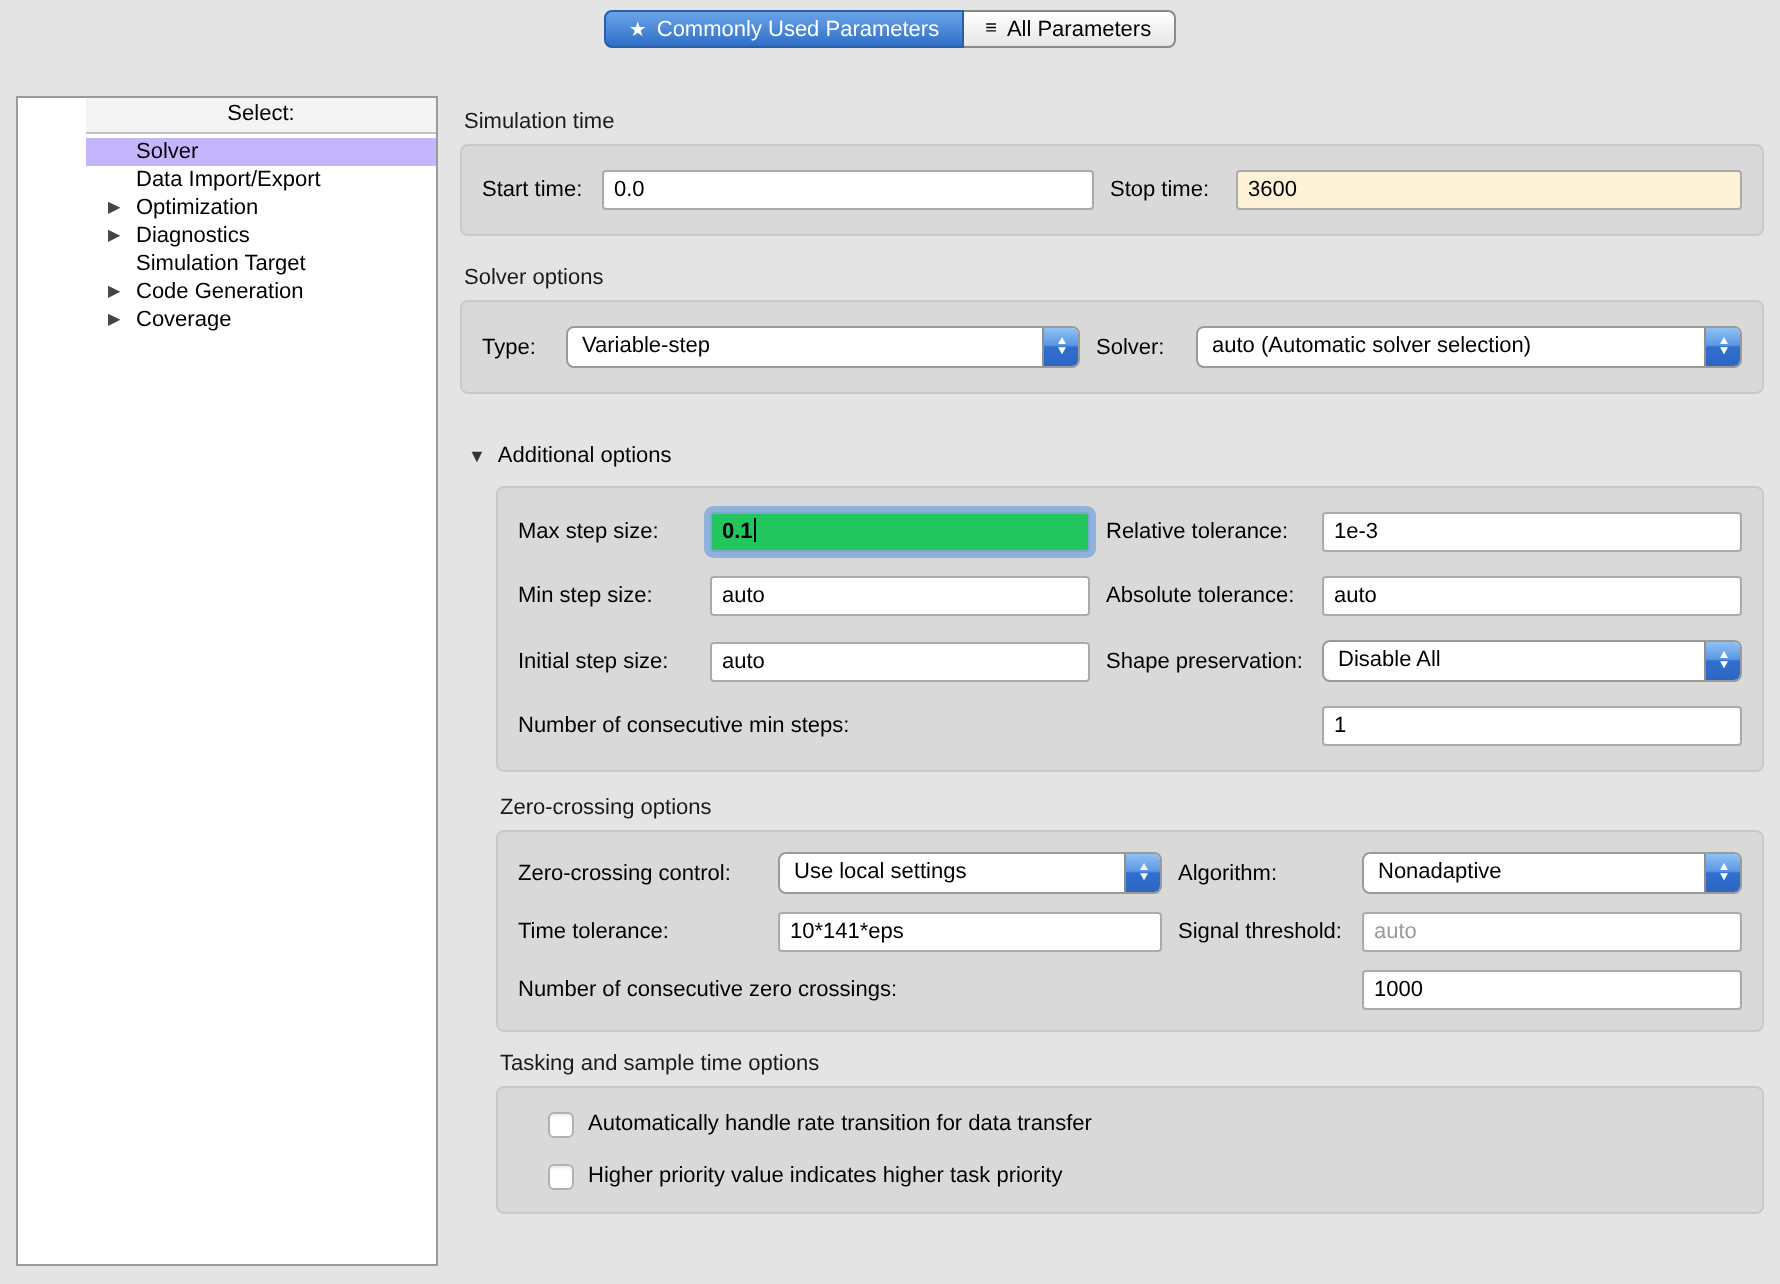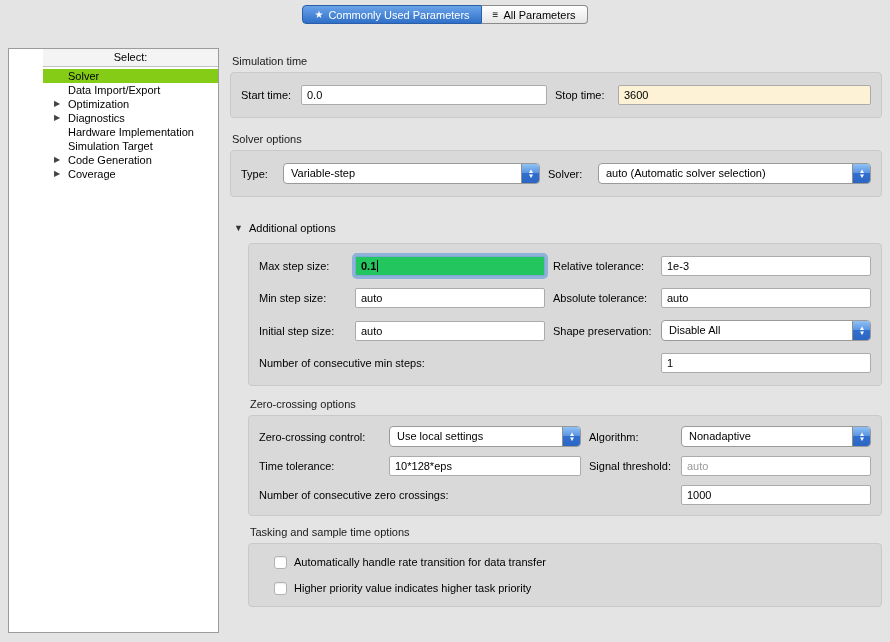--- a/index.html
+++ b/index.html
@@ -33,21 +33,21 @@
   .sidebar {
     position:absolute; left:8px; top:48px; width:211px; height:585px;
     background:#ffffff; border:1px solid #9b9b9b;padding-left:34px;
   }
   .sidebar-header {
     height:18px; line-height:17px; text-align:center;
     border-bottom:1px solid #c0c0c0; background:#f4f4f4;
   }
   .sidebar-list { padding-top:2px; }
   .sidebar-item { position:relative; height:14px; line-height:14px; padding-left:25px; white-space:nowrap; cursor:default; }
-  .sidebar-item.selected { background:#84cc16; }
+  .sidebar-item.selected { background:#c4b5fd; }
   .sidebar-item .arrow { position:absolute; left:11px; top:0; font-size:8px; color:#444; }
 
   
   .main { position:absolute; left:230px; top:48px; width:652px; }
   .section-title { height:13px; line-height:13px; margin:0 0 4px 2px; color:#1a1a1a; }
   .panel {
     background:#d9d9d9; border:1px solid #c9c9c9; border-radius:4px;
     padding:12px 10px;
   }
   .row { display:flex; align-items:center; gap:8px; }
@@ -148,23 +148,20 @@
     </div>
     <div class="sidebar-item">
       <span class="arrow">▶</span>
       <span>Optimization</span>
     </div>
     <div class="sidebar-item">
       <span class="arrow">▶</span>
       <span>Diagnostics</span>
     </div>
     <div class="sidebar-item">
-      <span>Hardware Implementation</span>
-    </div>
-    <div class="sidebar-item">
       <span>Simulation Target</span>
     </div>
     <div class="sidebar-item">
       <span class="arrow">▶</span>
       <span>Code Generation</span>
     </div>
     <div class="sidebar-item">
       <span class="arrow">▶</span>
       <span>Coverage</span>
     </div>
@@ -268,21 +265,21 @@
       <div class="dropdown">
         <span class="dd-text">Nonadaptive</span>
         <span class="dd-btn">
           <span>▲</span>
             <span>▼</span>
         </span>
       </div>
 
       <span class="lbl">Time tolerance:</span>
       <div class="field">
-        <span>10*128*eps</span>
+        <span>10*141*eps</span>
       </div>
       <span class="lbl">Signal threshold:</span>
       <div class="field disabled">
         <span>auto</span>
       </div>
 
       <span class="lbl span3">Number of consecutive zero crossings:</span>
       <div class="field">
         <span>1000</span>
       </div>

